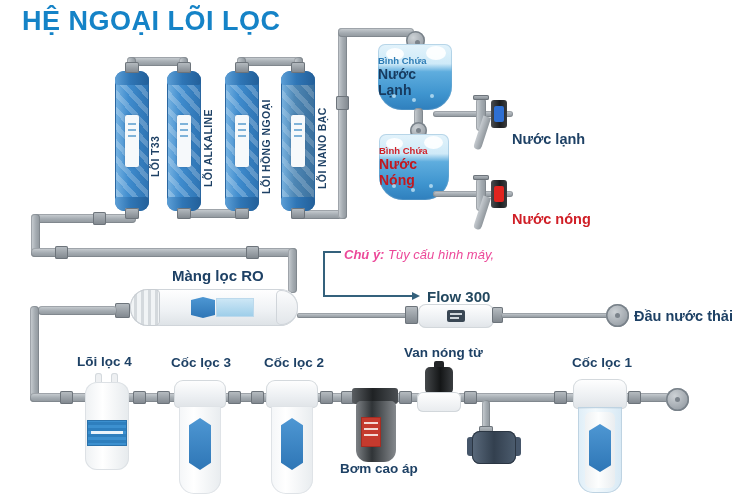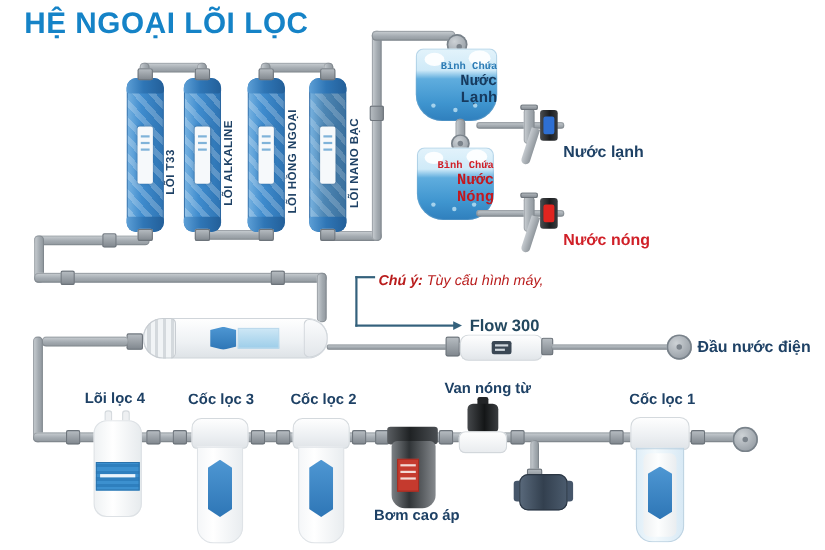--- a/index.html
+++ b/index.html
@@ -29,29 +29,29 @@
   .cart .tag{position:absolute;left:50%;top:50%;width:14px;height:52px;margin:-26px 0 0 -7px;
              background:#f6f9fb;border-radius:2px;box-shadow:0 0 2px rgba(40,80,120,.5);}
   .cart .tag i{position:absolute;left:3px;width:8px;height:2px;background:#7fb3d9;display:block;}
   .vlabel{position:absolute;transform:rotate(-90deg);transform-origin:0 0;white-space:nowrap;
           font-size:10.5px;font-weight:bold;letter-spacing:.4px;color:#1e4165;}
   
   .lbl{position:absolute;font-size:13.5px;font-weight:bold;color:#1e4165;white-space:nowrap;}
   .lbl.big{font-size:14.5px;}
   .lbl.red{color:#d01f27;}
   #title{position:absolute;left:22px;top:6px;font-size:27px;font-weight:bold;color:#1583c7;letter-spacing:.5px;}
-  .note-line{position:absolute;font-size:13px;font-style:italic;color:#b91c1c;white-space:nowrap;}
+  .note-line{position:absolute;font-size:13px;font-style:italic;color:#ec4899;white-space:nowrap;}
   .note-line .b{font-weight:bold;}
   .bracket{position:absolute;background:#34617c;}
   .arrowhead{position:absolute;width:0;height:0;border-left:8px solid #34617c;
              border-top:4px solid transparent;border-bottom:4px solid transparent;}
   
   .tank{position:absolute;border-radius:7px 7px 24px 24px;overflow:hidden;
         background:linear-gradient(180deg,#e3f3fb 0%,#cfeaf8 30%,#5fadde 42%,#3f95cf 75%,#2f7fbd 100%);
-        box-shadow:inset 0 0 0 1px rgba(120,170,205,.4);text-align:right;font-family:Liberation Mono, monospace;}
+        box-shadow:inset 0 0 0 1px rgba(120,170,205,.4);text-align:left;}
   .tank .cloud{position:absolute;background:#fff;border-radius:50%;opacity:.9;}
   .tank .t1{position:relative;font-size:9.5px;font-weight:bold;margin-top:11px;}
   .tank .t2{position:relative;font-size:14px;font-weight:bold;margin-top:0px;}
   .tank.cold .t1{color:#2d7cb5;} .tank.cold .t2{color:#173a5e;}
   .tank.hot .t1{color:#d01f27;} .tank.hot .t2{color:#c3181f;}
   .tank .dot{position:absolute;width:4px;height:4px;border-radius:50%;background:#bfe2f4;opacity:.8;}
   
   .spout{position:absolute;width:8px;height:34px;border-radius:0 0 4px 4px;
          background:linear-gradient(90deg,#c6cbd0,#8f969c);transform:rotate(18deg);}
   .handleblk{position:absolute;width:16px;height:28px;border-radius:3px;background:linear-gradient(90deg,#4a4d50,#1c1e20 55%,#3a3d40);}
@@ -227,20 +227,21 @@
     <div class="pipe" style="left:433px;top:191px;width:80px;height:6px;border-radius:3px;"></div>
     <div class="pipe v" style="left:476px;top:178px;width:10px;height:33px;"></div>
     <div class="fit" style="left:473px;top:175px;width:16px;height:5px;"></div>
     <div class="handleblk" style="left:491px;top:180px;">
         <i style="background:#e0241f;"></i>
       </div>
     <div class="spout" style="left:478px;top:196px;"></div>
   </div>
   <div class="lbl big red" style="left:512px;top:211px;">Nước nóng</div>
 
+  <div class="lbl big" style="left:172px;top:267px;font-size:15px;">Màng lọc RO</div>
   <div class="ro">
     <div class="ridge"></div>
     <div class="rcap"></div>
     <div class="hexlbl" style="left:61px;top:8px;width:24px;height:21px;"></div>
     <div class="panel"></div>
   </div>
   <div class="fit" style="left:115px;top:303px;width:15px;height:15px;"></div>
   <div class="pipe" style="left:38px;top:306px;width:79px;height:9px;"></div>
   <div class="pipe v" style="left:30px;top:306px;width:9px;height:96px;"></div>
 
@@ -250,21 +251,21 @@
     <div class="logo">
         <i></i>
         <i style="top:7px;width:9px;"></i>
       </div>
   </div>
   <div class="fit" style="left:492px;top:307px;width:11px;height:16px;"></div>
   <div class="pipe thin" style="left:501px;top:313px;width:108px;"></div>
   <div class="port" style="left:606px;top:304px;">
       <i></i>
     </div>
-  <div class="lbl big" style="left:634px;top:308px;">Đầu nước điện</div>
+  <div class="lbl big" style="left:634px;top:308px;">Đầu nước thải</div>
 
   <div class="bracket" style="left:323px;top:251px;width:18px;height:2px;"></div>
   <div class="bracket" style="left:323px;top:251px;width:2px;height:46px;"></div>
   <div class="bracket" style="left:323px;top:295px;width:90px;height:2px;"></div>
   <div class="arrowhead" style="left:412px;top:292px;"></div>
   <div class="note-line" style="left:344px;top:247px;"><span class="b">Chú ý:</span><span> Tùy cấu hình máy,</span></div>
   <div class="lbl" style="left:427px;top:288px;font-size:15px;color:#23485f;">Flow 300</div>
 
   <div class="pipe" style="left:30px;top:393px;width:640px;height:9px;"></div>
   <div class="fit" style="left:60px;top:391px;width:13px;height:13px;"></div>

